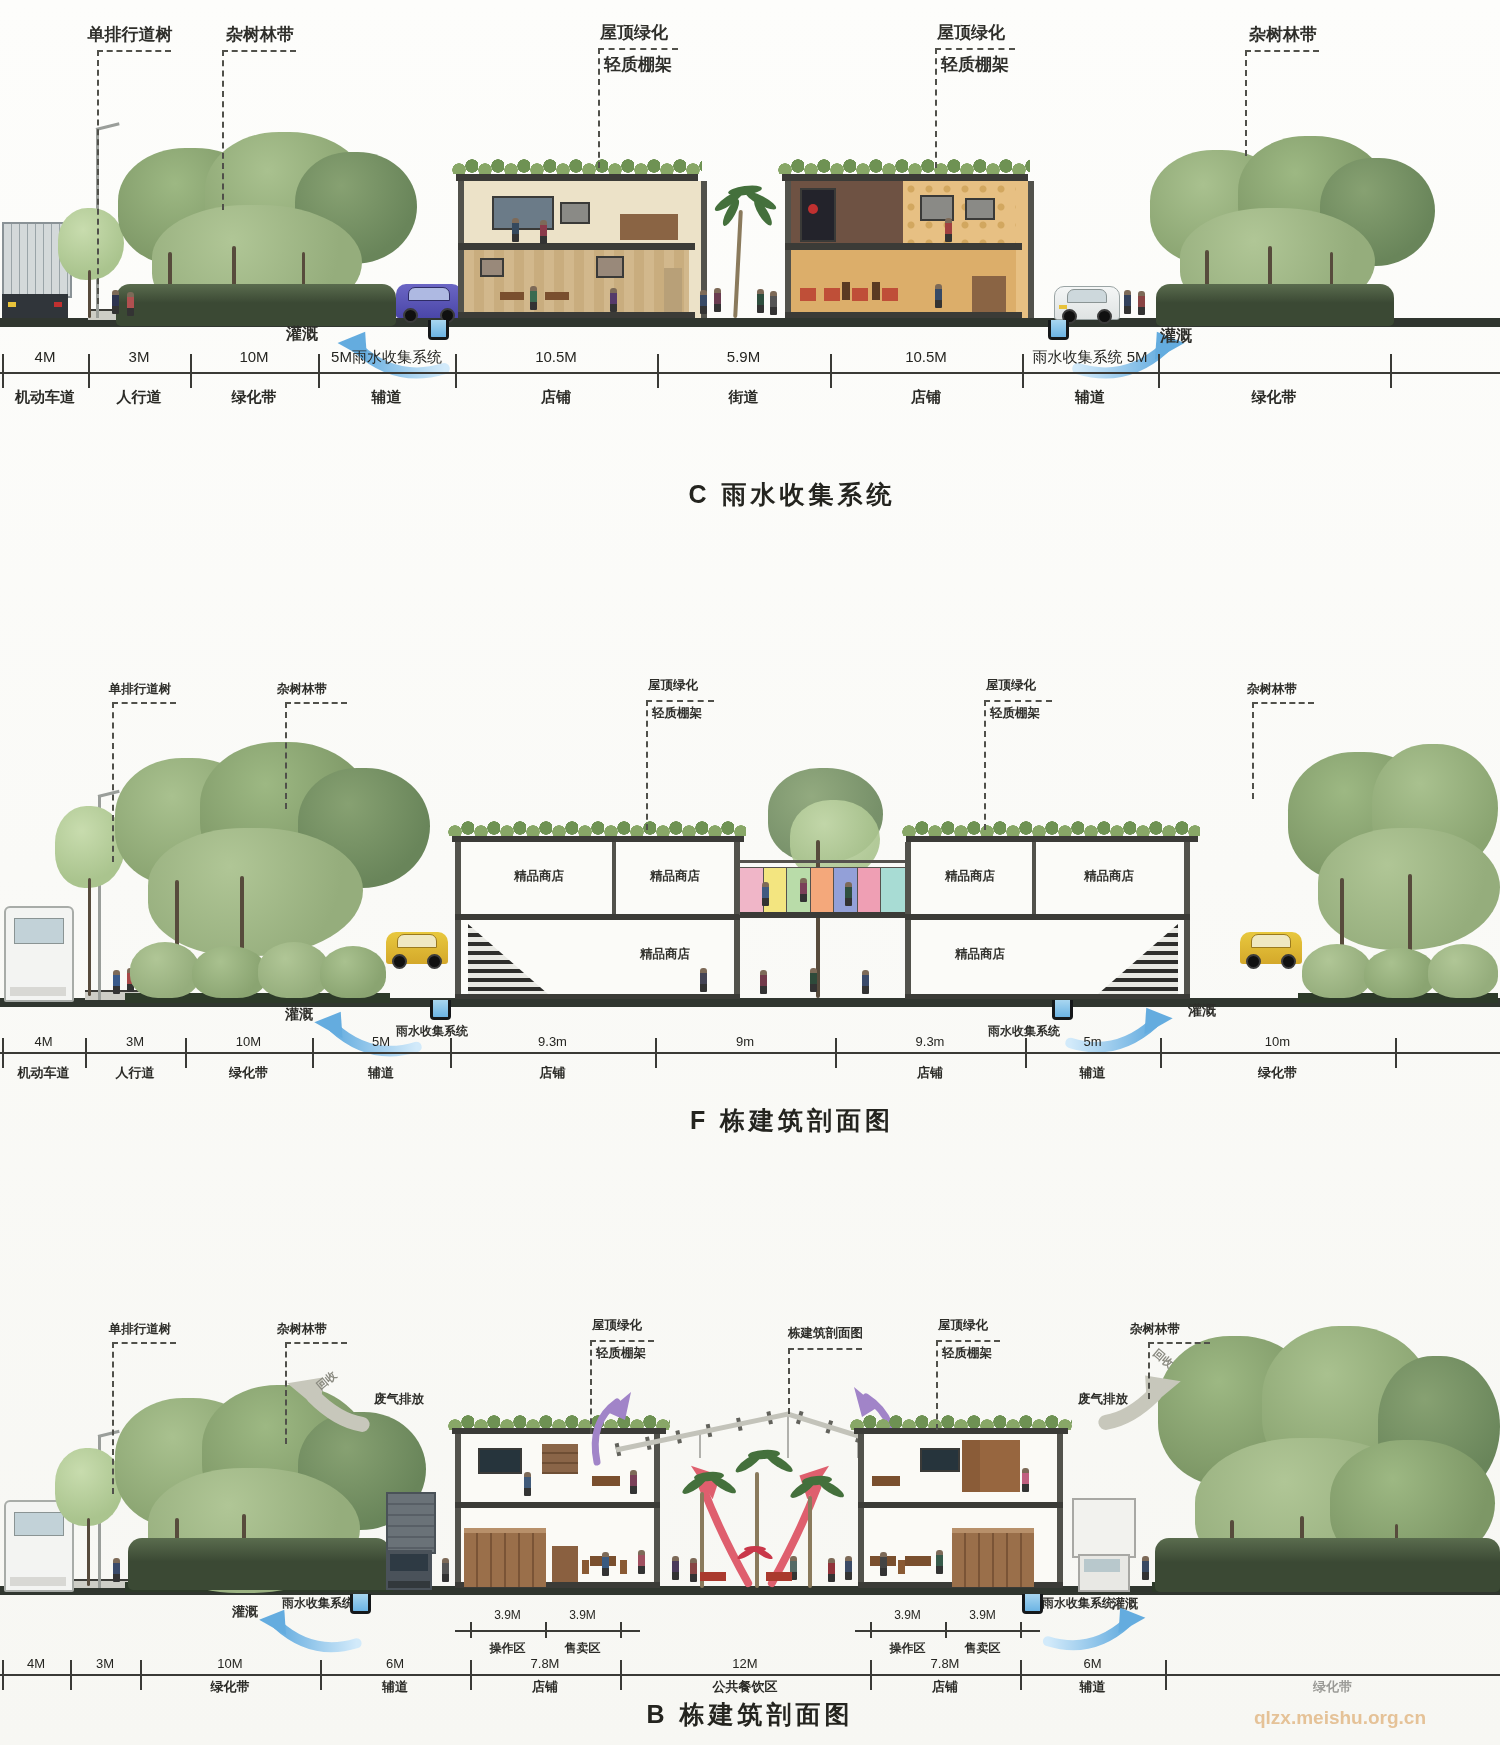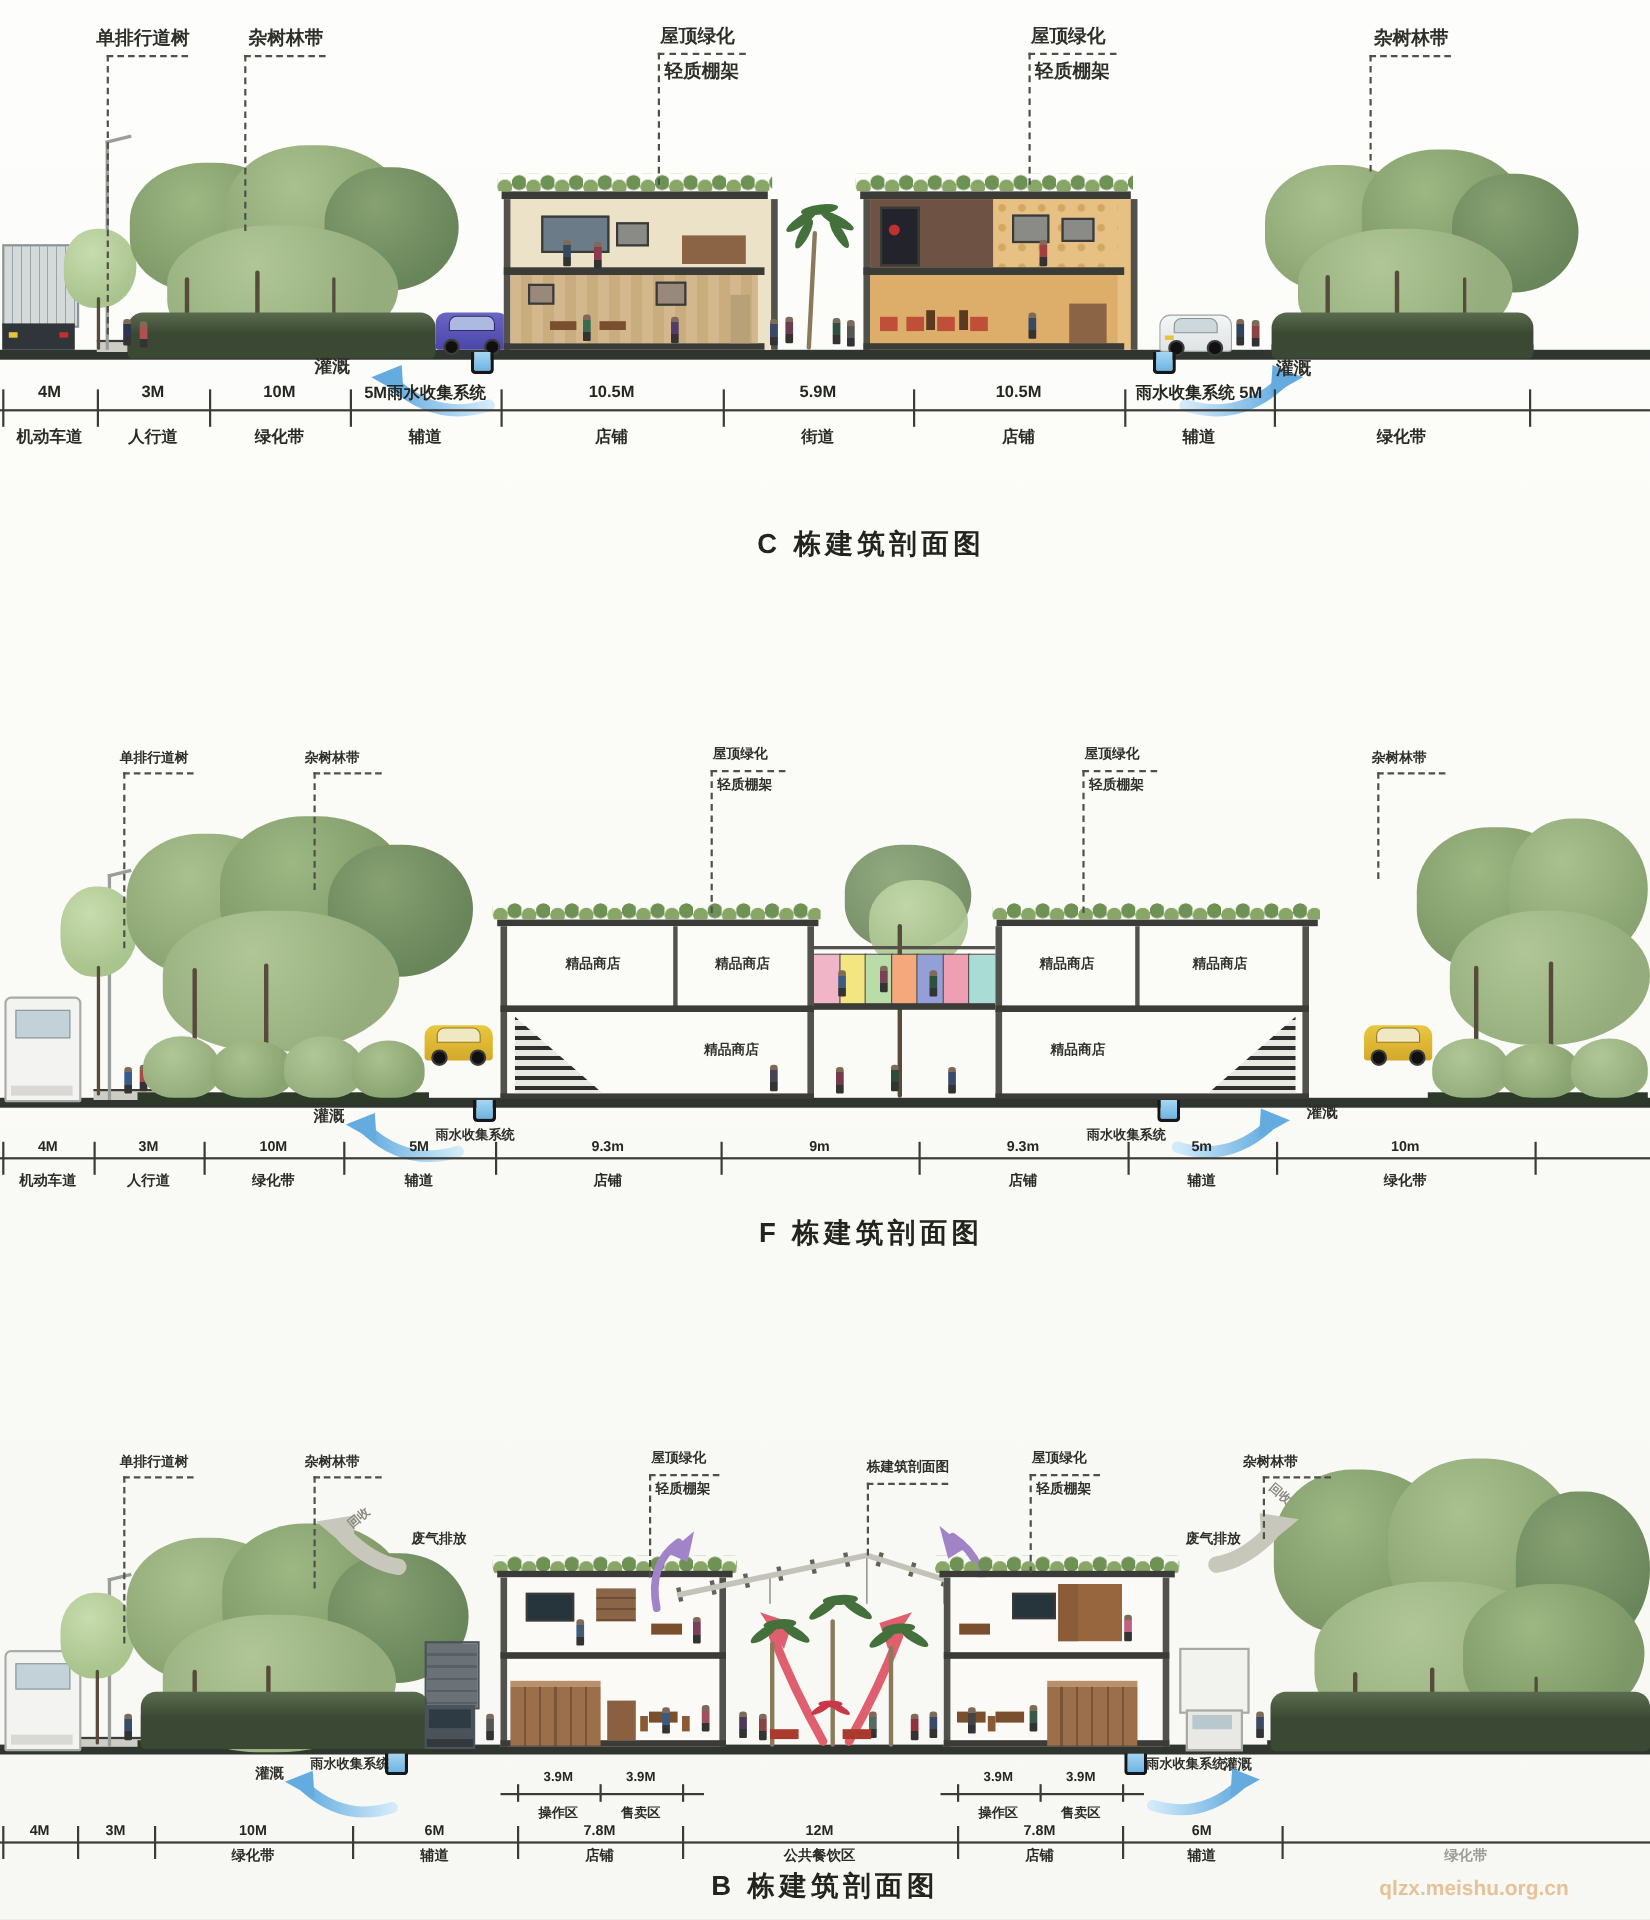--- a/index.html
+++ b/index.html
@@ -2,21 +2,21 @@
 <html><head>
 <meta charset="utf-8">
 <style>
 html,body{margin:0;padding:0;background:#e9e9e6}
 .page{position:relative;width:1500px;height:1745px;margin:0 auto;background:linear-gradient(#fdfdfb,#f7f7f3);font-family:"Liberation Sans","DejaVu Sans",sans-serif;overflow:hidden}
 .txt{position:absolute;color:#2e2e2a;font-weight:700;white-space:nowrap;line-height:1.25}
 .ctr{text-align:center}
 .c-line{position:absolute;border-top:2px dashed #50504a;border-left:2px dashed #50504a}
 .dimline{position:absolute;border-top:2px solid #3a3a36}
 .tick{position:absolute;width:0;border-left:2px solid #3a3a36}
-.dim{position:absolute;font-weight:700;color:#262622;text-align:center;white-space:nowrap}
+.dim{position:absolute;font-weight:400;color:#262622;text-align:center;white-space:nowrap}
 .road{position:absolute;font-weight:700;color:#2b2b27;text-align:center;white-space:nowrap}
 .secC .dim,.secC .road{font-size:15px}
 .secF .dim,.secF .road,.secB .dim,.secB .road{font-size:13px}
 .faded{opacity:.45}
 .sectitle{position:absolute;font-size:25px;font-weight:700;letter-spacing:4px;color:#24241f;text-align:center}
 .blob{position:absolute;border-radius:48% 52% 55% 45%}
 .g1{background:radial-gradient(circle at 38% 30%,#9db883,#7d9766 70%)}
 .g2{background:radial-gradient(circle at 38% 30%,#a9c18f,#8aa471 70%)}
 .g3{background:radial-gradient(circle at 38% 30%,#87a172,#69855a 70%)}
 .g4{background:radial-gradient(circle at 38% 30%,#b0c696,#95ad7c 70%)}
@@ -218,21 +218,21 @@
   <div class="c-line" style="left:222px;top:50px;width:72px;height:158px"></div>
   <div class="txt" style="left:600px;top:22px;font-size:17px">屋顶绿化</div>
   <div class="c-line" style="left:598px;top:48px;width:78px;height:118px"></div>
   <div class="txt" style="left:604px;top:54px;font-size:17px">轻质棚架</div>
   <div class="txt" style="left:937px;top:22px;font-size:17px">屋顶绿化</div>
   <div class="c-line" style="left:935px;top:48px;width:78px;height:118px"></div>
   <div class="txt" style="left:941px;top:54px;font-size:17px">轻质棚架</div>
   <div class="txt ctr" style="left:1228px;top:24px;width:110px;font-size:17px">杂树林带</div>
   <div class="c-line" style="left:1245px;top:50px;width:72px;height:104px"></div>
 
-  <div class="sectitle" style="left:592px;top:478px;width:400px">C 栋建筑剖面图</div>
+  <div class="sectitle" style="left:592px;top:478px;width:400px">C 雨水收集系统</div>
 </div>
 
 <div class="secF">
   <div class="ground" style="left:0;top:998px;width:1500px;height:9px"></div>
   <div class="walk" style="left:85px;top:990px;width:100px;height:8px"></div>
   <div class="gstrip" style="left:125px;top:993px;width:265px;height:10px"></div>
   <div class="gstrip" style="left:1298px;top:993px;width:200px;height:10px"></div>
 
   <div class="veh" style="left:4px;top:906px;width:66px;height:92px;background:#f3f4f2;border:2px solid #a8aca8;border-radius:6px 6px 2px 2px">
     <span style="position:absolute;left:8px;top:10px;width:48px;height:24px;background:#c2d2d8;border:1.5px solid #8a9494"></span>

